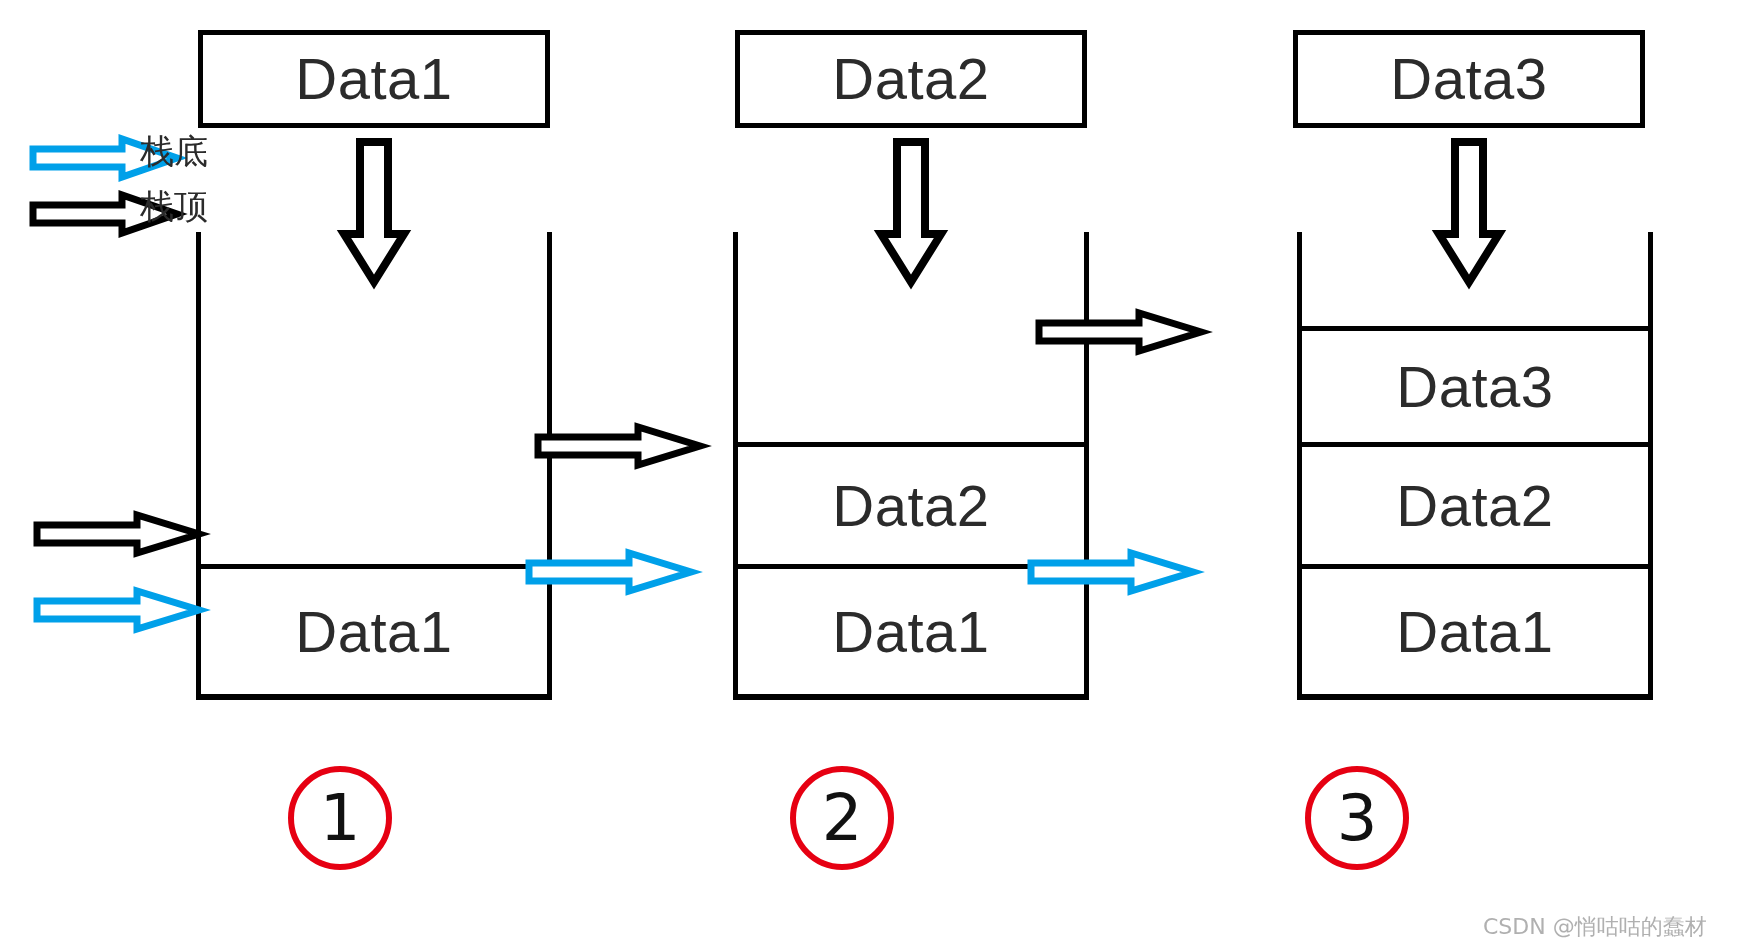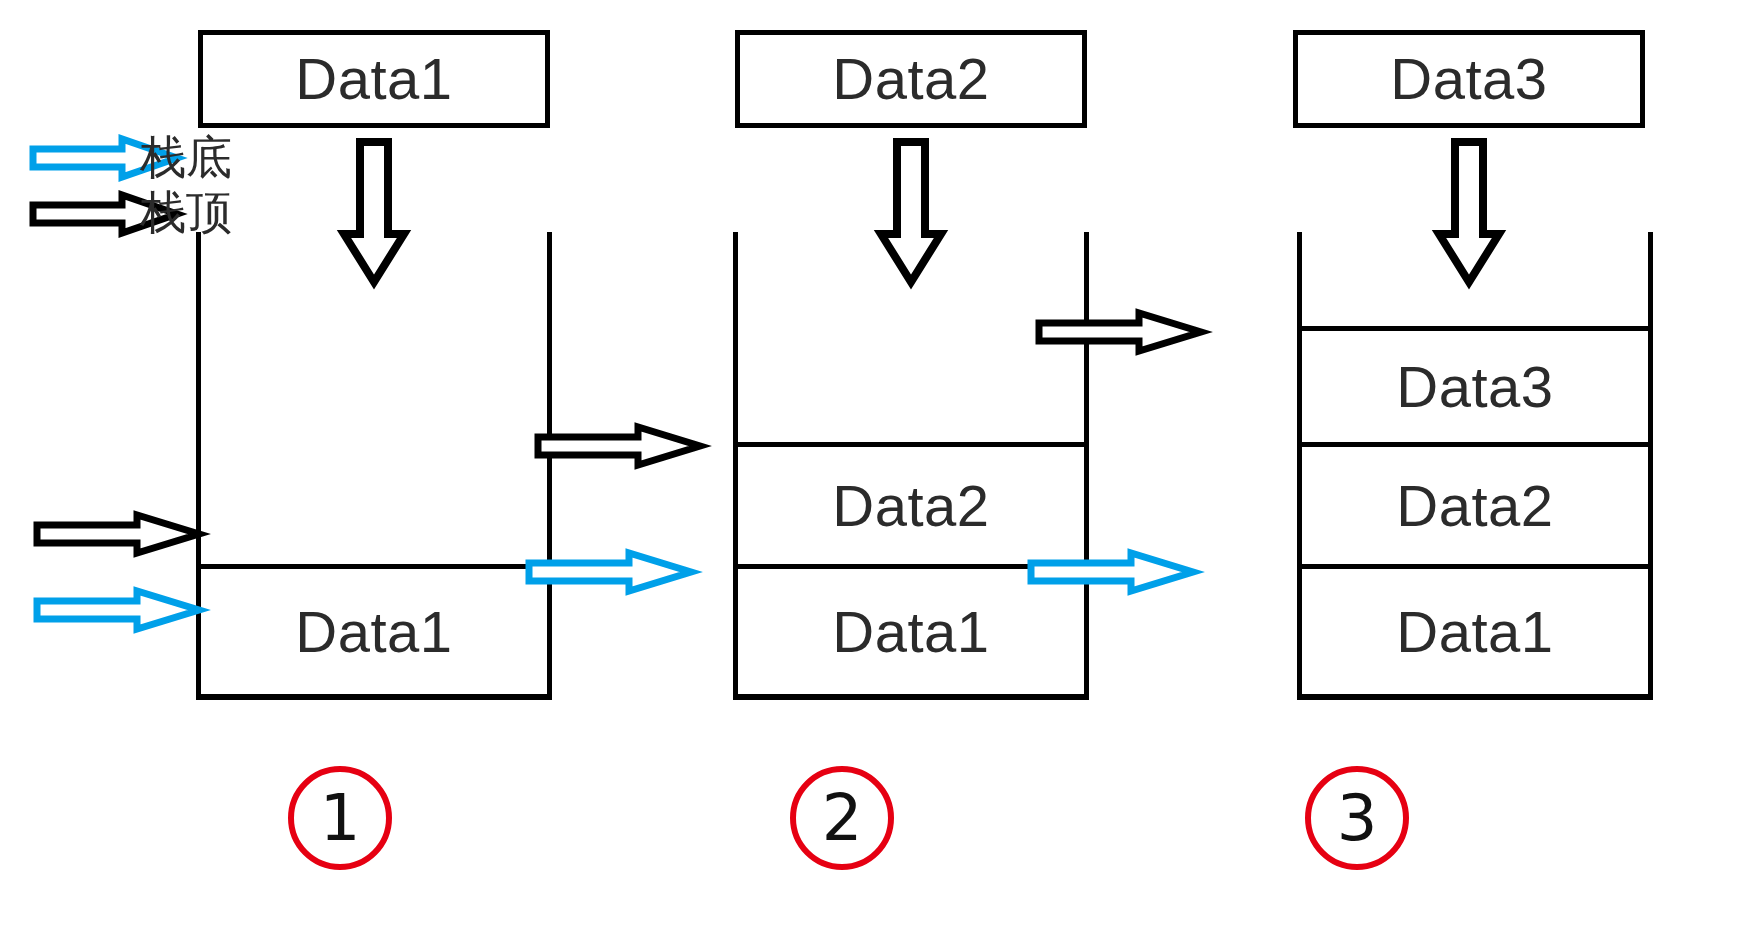--- a/index.html
+++ b/index.html
@@ -58,21 +58,21 @@
   .cell span {
     font-size: 58px;
     color: #2b2b2b;
     line-height: 1;
     letter-spacing: 0.5px;
   }
 
   
   .legend-label {
     position: absolute;
-    font-size: 46px;
+    font-size: 34px;
     color: #2b2b2b;
     line-height: 1;
     white-space: nowrap;
     font-family: "DejaVu Sans", "Liberation Sans", sans-serif;
   }
 
   
   .step-circle {
     position: absolute;
     width: 104px;
@@ -198,14 +198,15 @@
   </svg>
 
   <svg class="arrow" style="left:1028px; top:550px;" width="168" height="44" viewBox="0 0 168 44">
     <path d="M3 13 L103 13 L103 3 L165 22 L103 41 L103 31 L3 31 Z" fill="#ffffff" stroke="#00a0e9" stroke-width="7" stroke-linejoin="miter"></path>
   </svg>
 
   <div class="step-circle" style="left:1305px; top:766px;">
     <span>3</span>
   </div>
 
+  <div class="watermark" style="left:1483px; top:912px;">CSDN @悄咕咕的蠢材</div>
 
 </div>
 
 </body></html>

